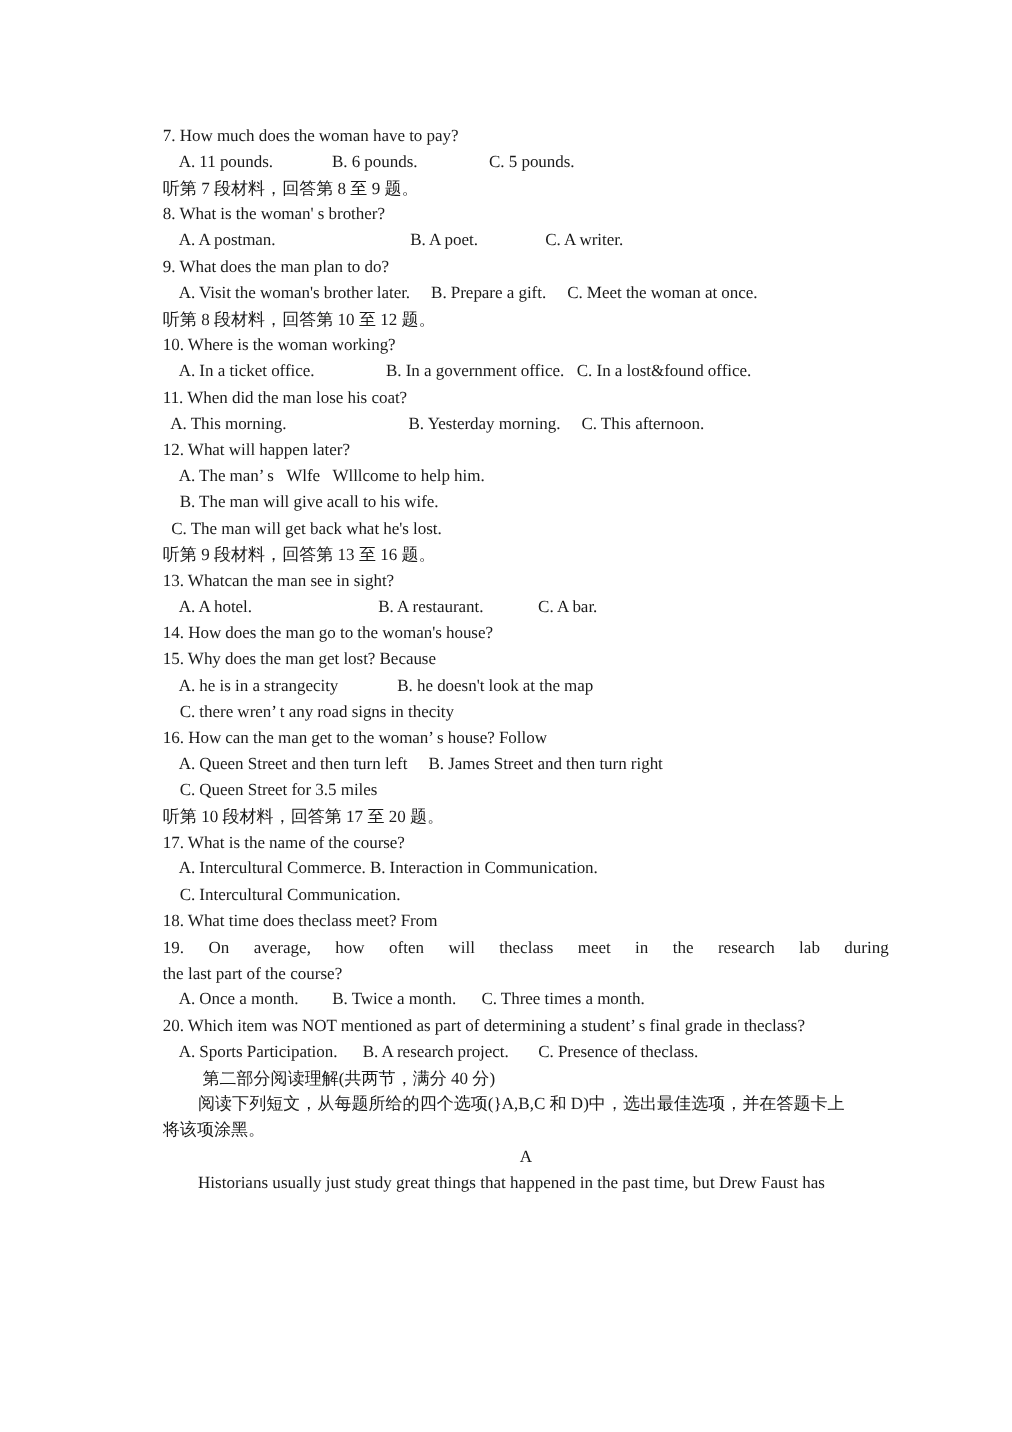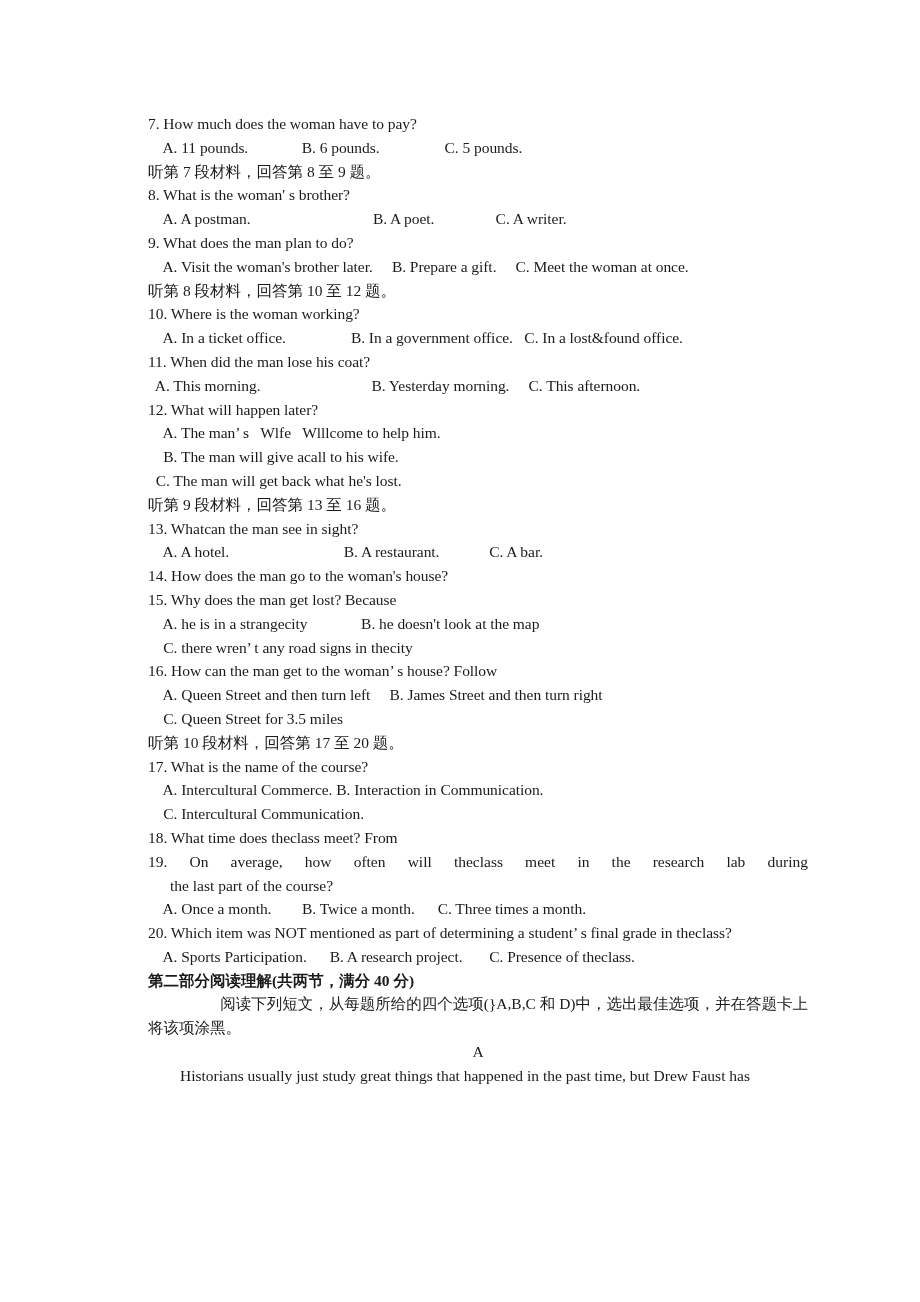--- a/index.html
+++ b/index.html
@@ -28,36 +28,35 @@
     letter-spacing: -0.05px;
   }
   
   .q { padding-left: 0; }
   
   .cn {
     font-size: 15.5px;
     line-height: 23.8px;
     white-space: pre;
   }
-  .cn-bold { font-weight: bold; }
-  .cn-indent { padding-left: 32px; text-align: right; }
+  .cn-bold { font-weight: normal; margin-left: 36px; }
+  .cn-indent { padding-left: 32px; }
   
   .justified {
     white-space: normal;
     text-align: justify;
     text-align-last: justify;
     font-size: 15.5px;
     line-height: 23.8px;
   }
   .justified-cont {
     white-space: normal;
     text-align: left;
     font-size: 15.5px;
     line-height: 23.8px;
-    margin-left: 22px;
   }
   
   .center {
     text-align: center;
     font-size: 15.5px;
     line-height: 23.8px;
   }
   .passage {
     padding-left: 32px;
     font-size: 15.5px;

